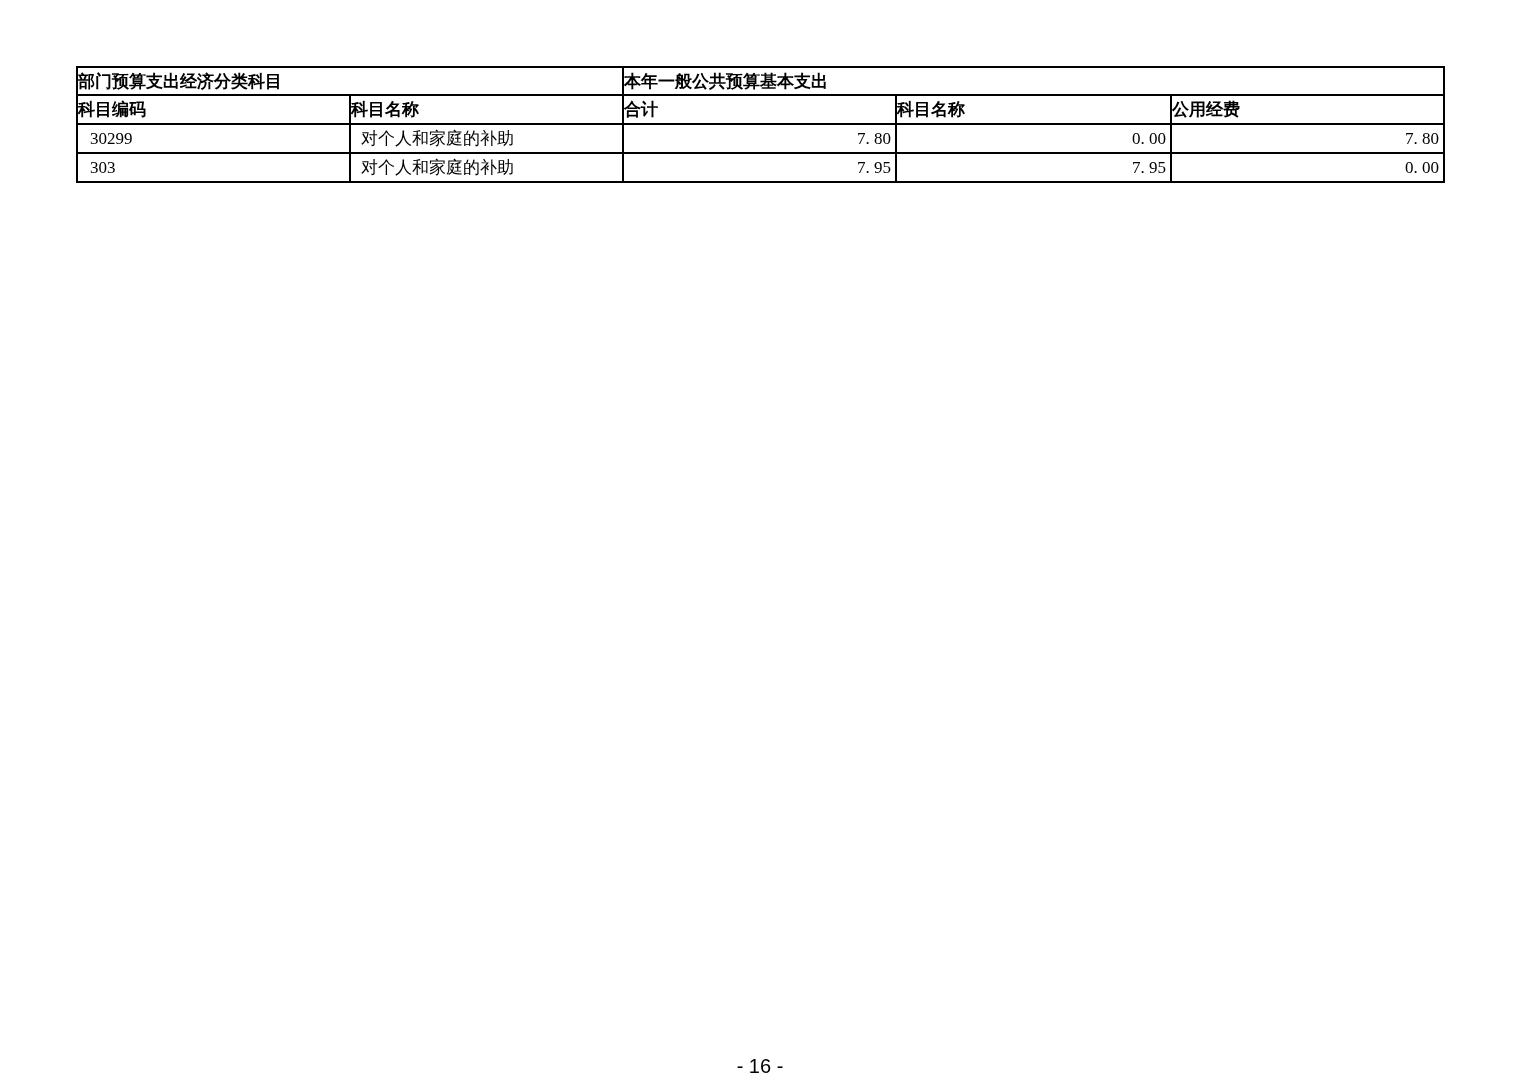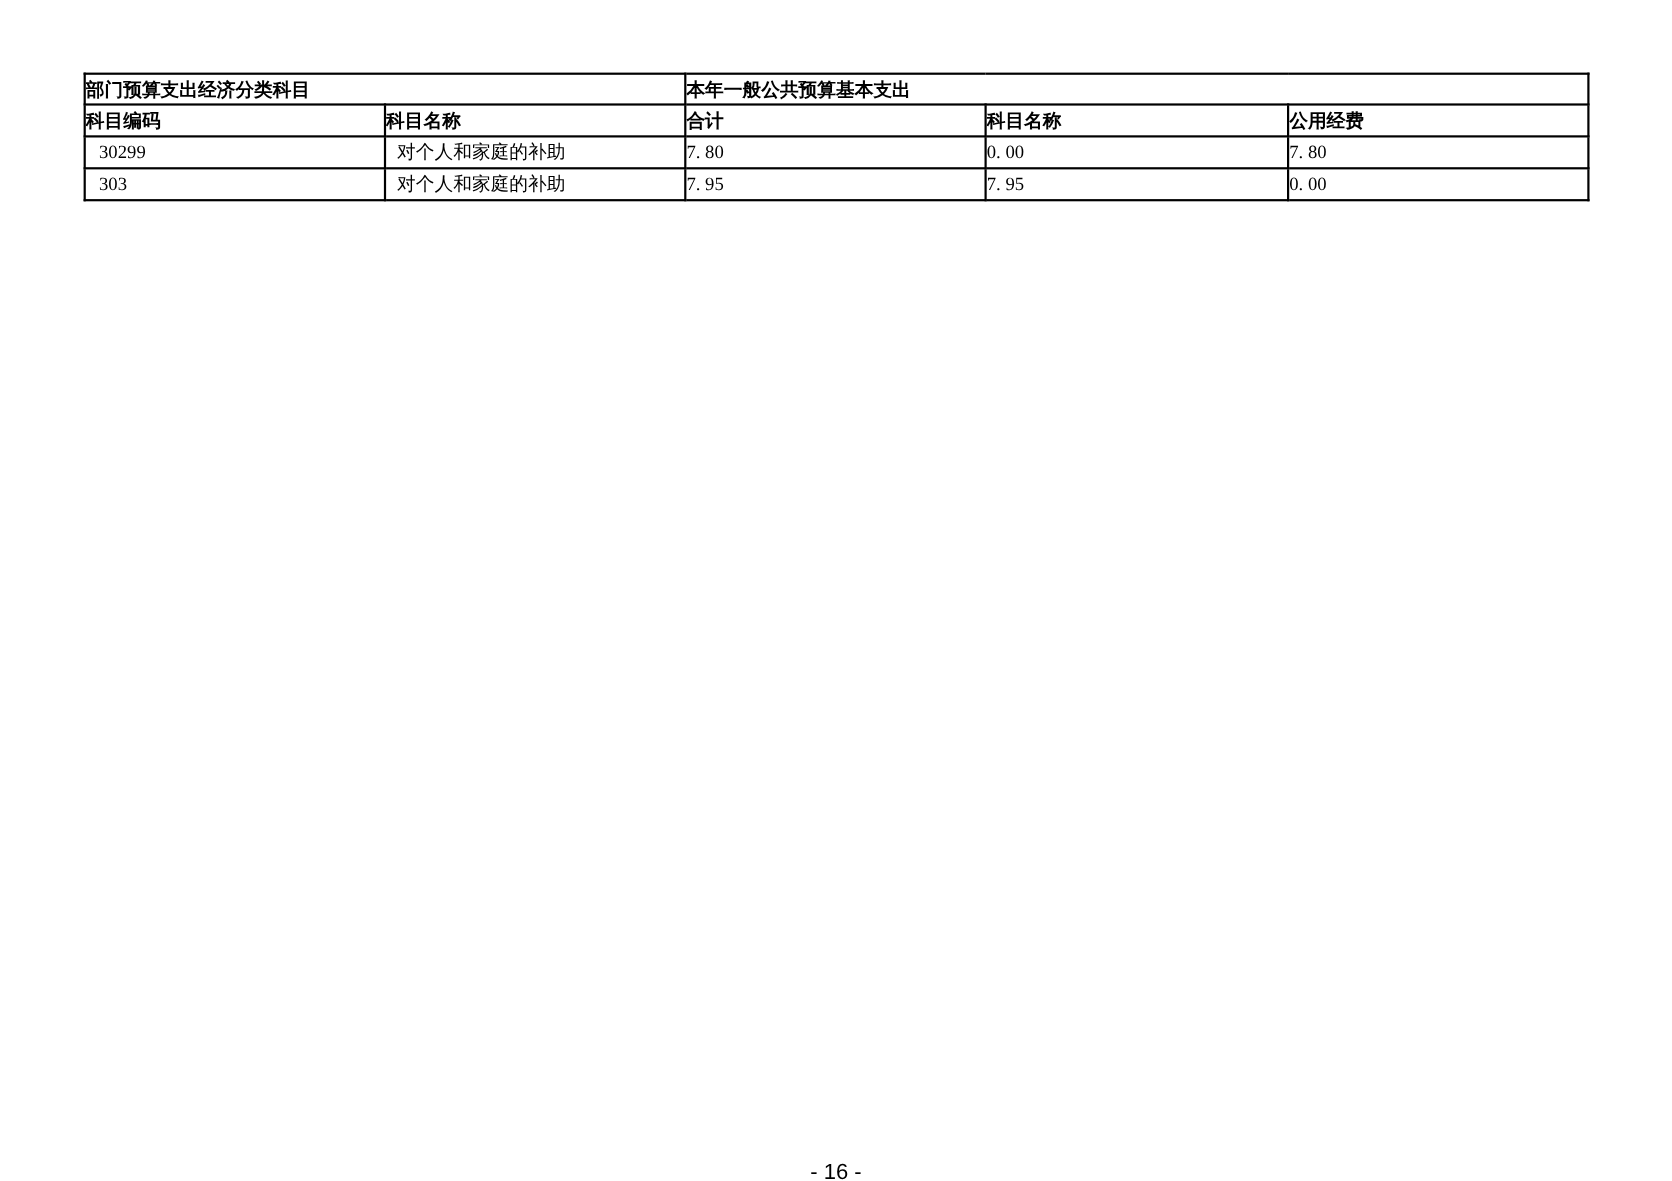--- a/index.html
+++ b/index.html
@@ -35,21 +35,21 @@
   }
   .budget-table thead th {
     font-weight: bold;
     text-align: left;
   }
   .group-header-row th { height: 26px; }
   .column-header-row th { height: 27px; }
   .budget-table tbody td { height: 27px; }
   td.cell-code  { text-align: left;  padding-left: 12px; margin-left: 43px; }
   td.cell-name  { text-align: left;  padding-left: 10px; }
-  td.cell-num   { text-align: left; padding-right: 4px; }
+  td.cell-num   { text-align: right; padding-right: 4px; }
   .page-footer {
     position: absolute;
     left: 0;
     right: 0;
     top: 1031px;
     text-align: center;
     font-family: "Liberation Sans", sans-serif;
     font-size: 20px;
     color: #000000;
     margin-top: 24px;

